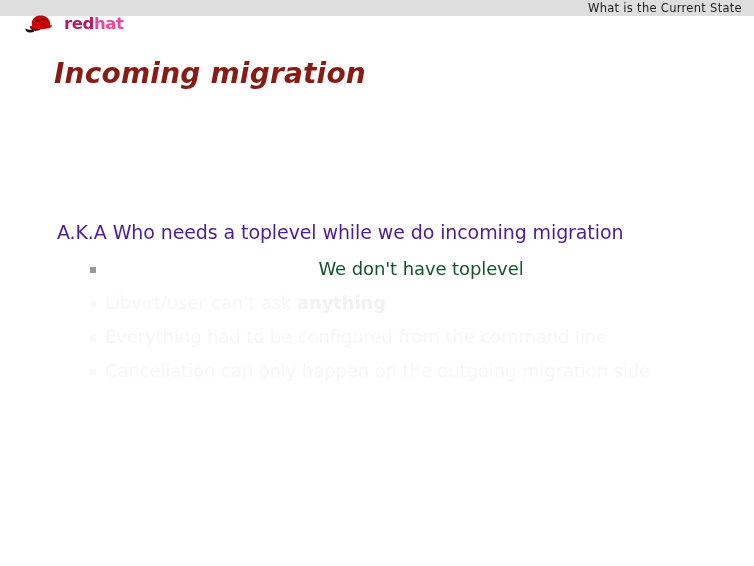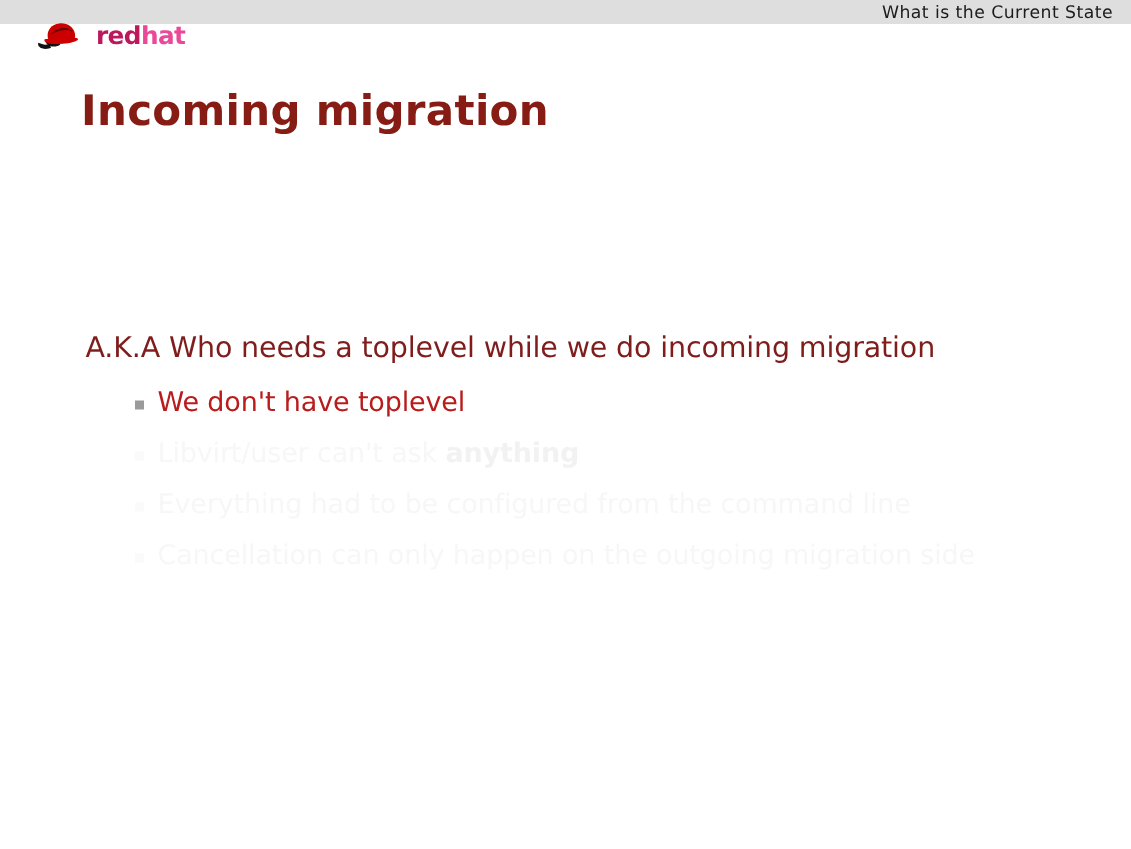--- a/index.html
+++ b/index.html
@@ -81,33 +81,34 @@
   .slide-title {
     position: absolute;
     left: 54px;
     top: 57px;
     font-family: "DejaVu Sans", sans-serif;
     font-size: 28px;
     font-weight: bold;
     color: #861c14;
     letter-spacing: 0.2px;
     white-space: nowrap;
+    font-style: italic;
   }
 
   
   .body-block {
     position: absolute;
     left: 57px;
     top: 218px;
     width: 680px;
   }
   .lead-line {
     font-family: "DejaVu Sans", sans-serif;
     font-size: 19px;
-    color: #7f1d1d;
+    color: #4c1d95;
     line-height: 28px;
     white-space: nowrap;
     letter-spacing: -0.1px;
   }
 
   .bullet-list {
     margin: 6px 0 0 0;
     padding: 0;
     list-style: none;
   }
@@ -123,21 +124,21 @@
   }
   .bullet-marker {
     position: absolute;
     left: 33px;
     top: 15px;
     width: 6px;
     height: 6px;
   }
 
   
-  .bullet-item.is-active { color: #b91c1c; }
+  .bullet-item.is-active { color: #14532d; text-align: center; }
   .bullet-item.is-active .bullet-marker { background: #9a9a9a; }
 
   
   .bullet-item.is-dimmed { color: #f7f7f7; }
   .bullet-item.is-dimmed .bullet-marker { background: #fafafa; }
 
   .bold-word { font-weight: bold; color: #f2f2f2; }
 </style>
 </head>
 <body>

